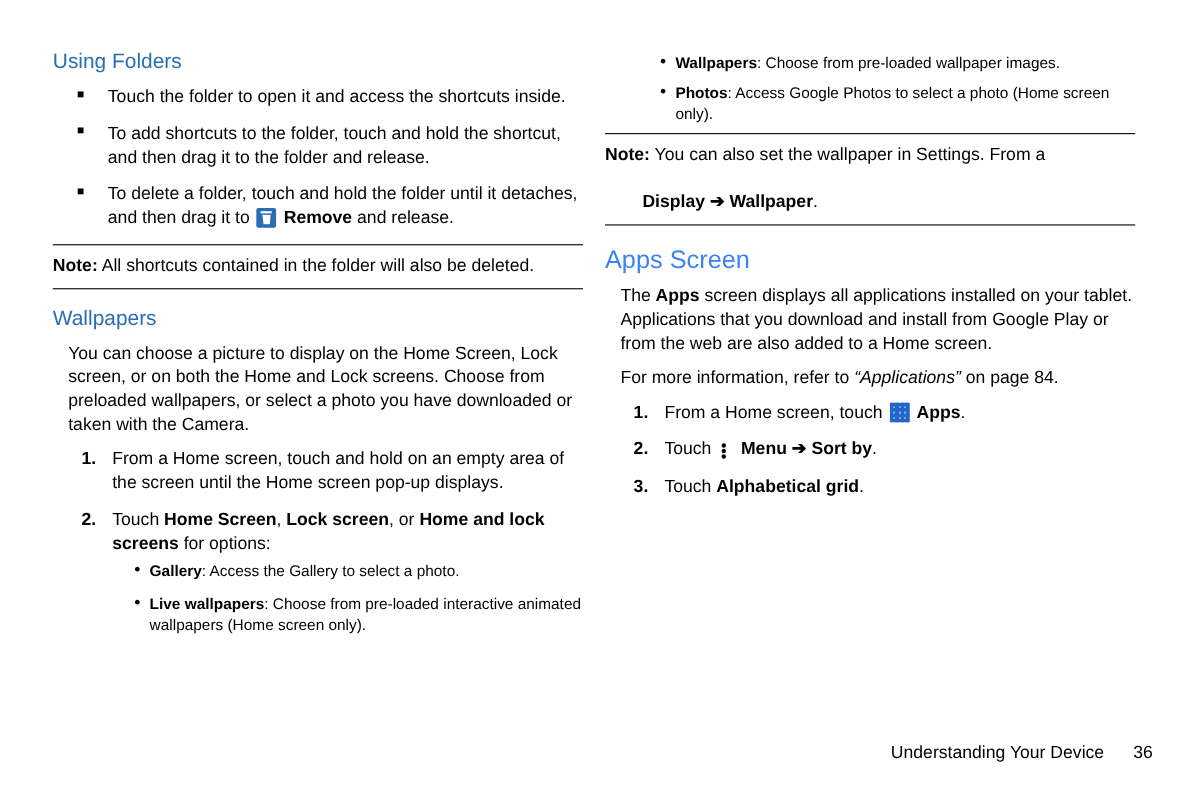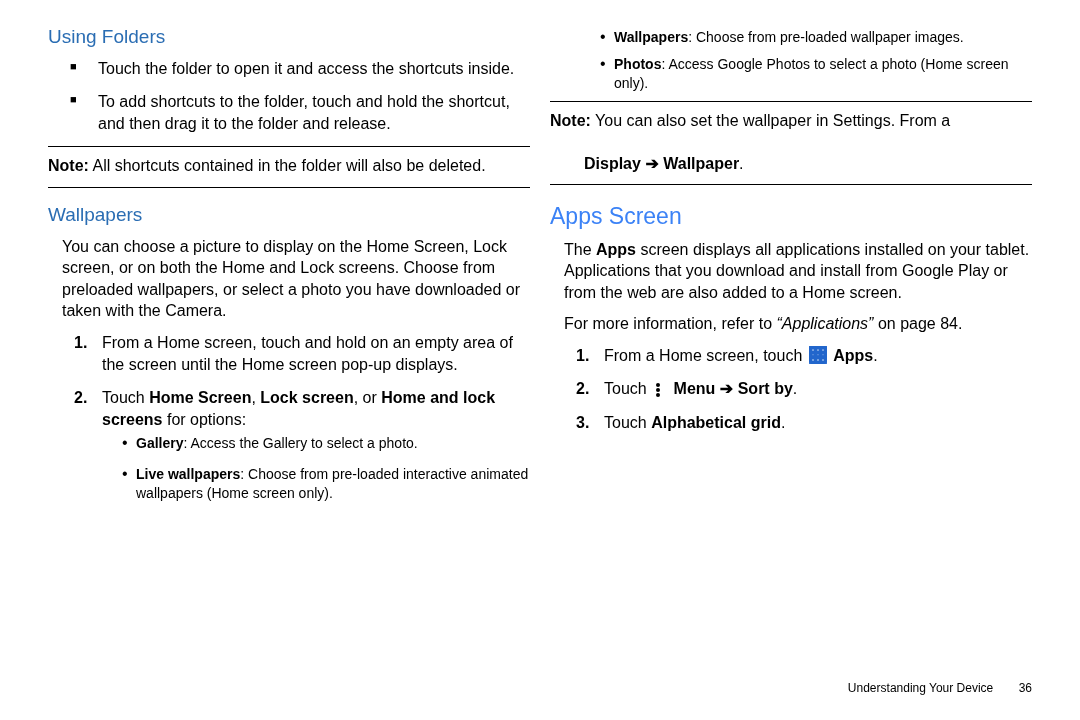--- a/index.html
+++ b/index.html
@@ -7,21 +7,21 @@
     padding: 0;
     width: 1080px;
     height: 720px;
     background: #fff;
     font-family: Arial, Helvetica, sans-serif;
     color: #000;
     font-size: 16px;
     line-height: 1.35;
   }
   .page {
-    padding: 24px 48px 20px 48px;
+    padding: 44px 48px 20px 48px;
     display: flex;
     gap: 20px;
     height: 640px;
   }
   .col {
     flex: 1 1 0;
   }
   .h-sub {
     color: #2a6db3;
     font-size: 19px;
@@ -85,22 +85,22 @@
   hr.rule {
     border: none;
     border-top: 1.5px solid #000;
     margin: 8px 0 8px 0;
   }
   p { margin: 0 0 10px 0; }
   .ind { padding-left: 14px; }
   .footer {
     position: absolute;
     bottom: 24px;
-    right: 48px;
-    font-size: 12px;
+    right: 32px;
+    font-size: 16px;
   }
   .footer .pn { margin-left: 22px; }
 
   .icon-trash {
     display: inline-block;
     width: 18px; height: 18px;
     background: #2a6db3;
     vertical-align: text-bottom;
     position: relative;
     border-radius: 2px;
@@ -186,20 +186,26 @@
 </style>
 </head>
 <body>
 
 <div class="page">
   <div class="col">
     <div class="h-sub">Using Folders</div>
     <ul class="bullets">
       <li><span>Touch the folder to open it and access the shortcuts inside.</span></li>
       <li><span>To add shortcuts to the folder, touch and hold the shortcut, and then drag it to the folder and release.</span></li>
+      <li>
+        <span>To delete a folder, touch and hold the folder until it detaches, and then drag it to </span>
+        <span class="icon-trash"></span>
+        <span class="b">Remove</span>
+        <span> and release.</span>
+      </li>
     </ul>
     <hr class="rule">
     <p>
       <span class="b">Note:</span><span> All shortcuts contained in the folder will also be deleted.</span>
     </p>
     <hr class="rule">
 
     <div class="h-sub" style="margin-top:14px">Wallpapers</div>
     <p class="ind">You can choose a picture to display on the Home Screen, Lock screen, or on both the Home and Lock screens. Choose from preloaded wallpapers, or select a photo you have downloaded or taken with the Camera.</p>
     <ul class="nums">

